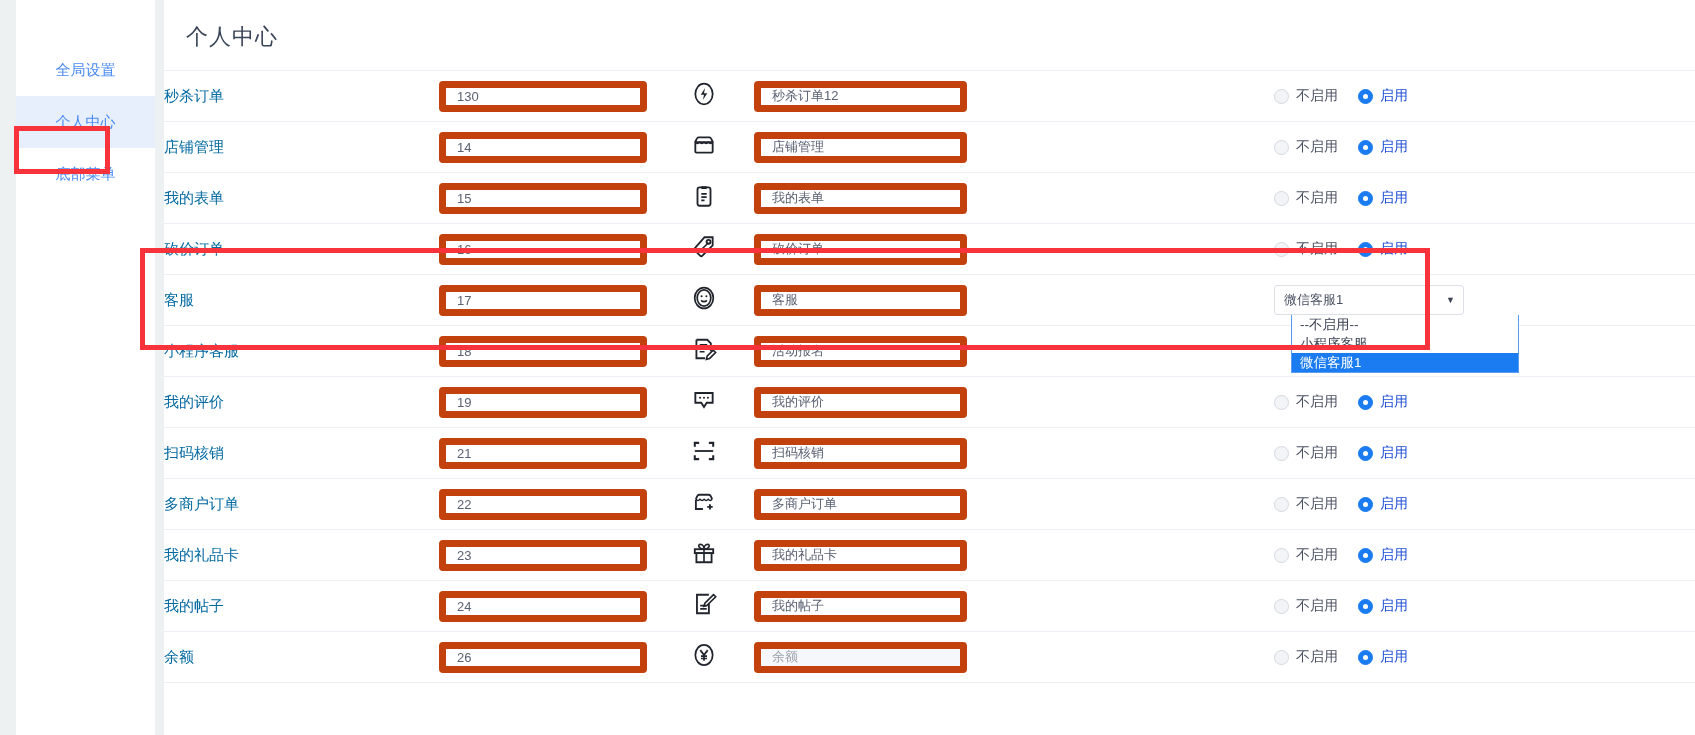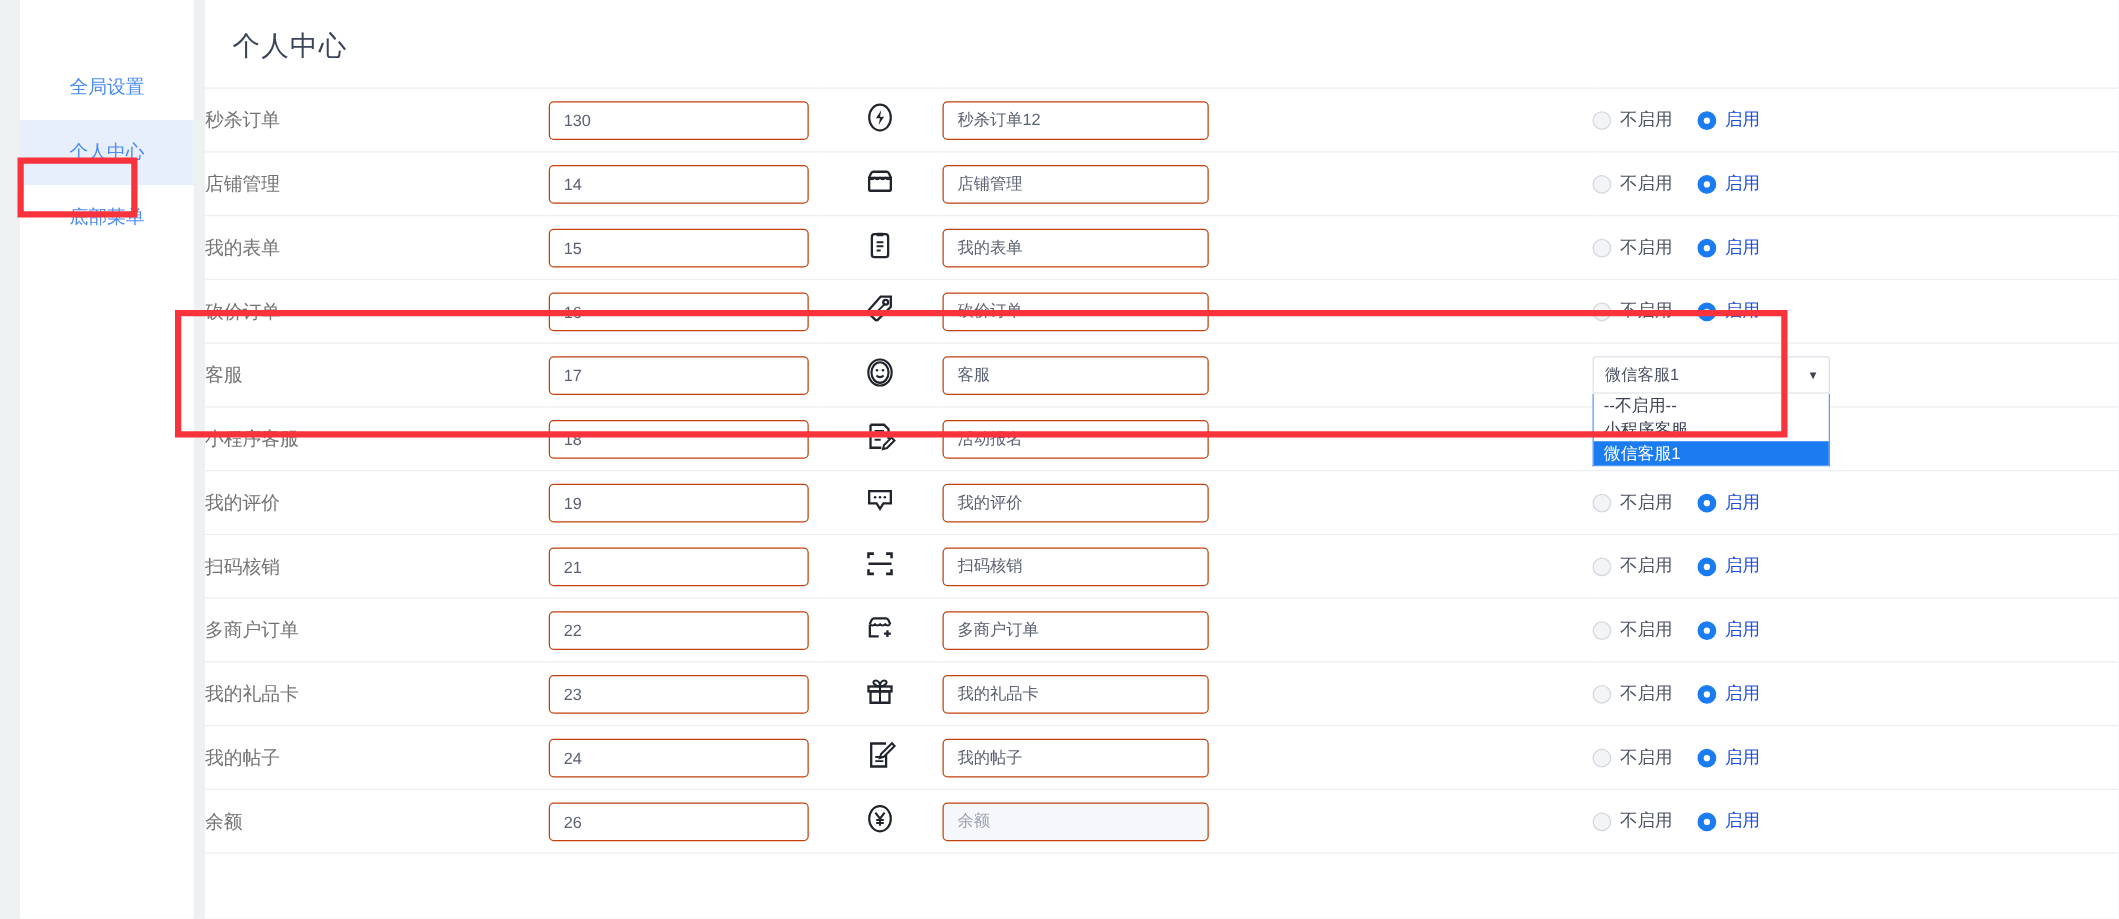--- a/index.html
+++ b/index.html
@@ -76,25 +76,25 @@
     vertical-align: middle;
   }
   td.c-name   { width: 275px; padding-left: 28px; border-left: 1px solid #ebeef2; }
   td.c-sort   { width: 215px; }
   td.c-icon   { width: 100px; text-align: center; border-left: 1px solid #ebeef2; border-right: 1px solid #ebeef2; }
   td.c-title  { width: 520px; padding-left: 10px; }
   td.c-status { border-left: 1px solid #ebeef2; padding-left: 18px; }
 
   .cell-label {
     font-size: 15px;
-    color: #737373;
+    color: #0369a1;
   }
 
   .inp {
-    border: 1px solid #c2410c;
+    border: 7px solid #c2410c;
     border-radius: 4px;
     height: 31px;
     line-height: 29px;
     font-size: 13px;
     color: #5a6172;
     padding: 0 11px;
     background: #fff;
     outline: none;
     font-family: inherit;
   }
@@ -146,22 +146,22 @@
     position: relative;
     cursor: pointer;
   }
   .select-box .caret {
     position: absolute; right: 8px; top: 50%;
     transform: translateY(-50%);
     font-size: 9px; color: #3c4254;
   }
   .select-menu {
     position: absolute;
-    top: 30px; left: 0;
-    width: 190px;
+    top: 30px; left: 17px;
+    width: 228px;
     background: #fff;
     border: 1px solid #5b9bf0;
     border-top: none;
     z-index: 40;
   }
   .select-opt {
     height: 19px; line-height: 19px;
     font-size: 13.5px;
     color: #3c4254;
     padding: 0 8px;

